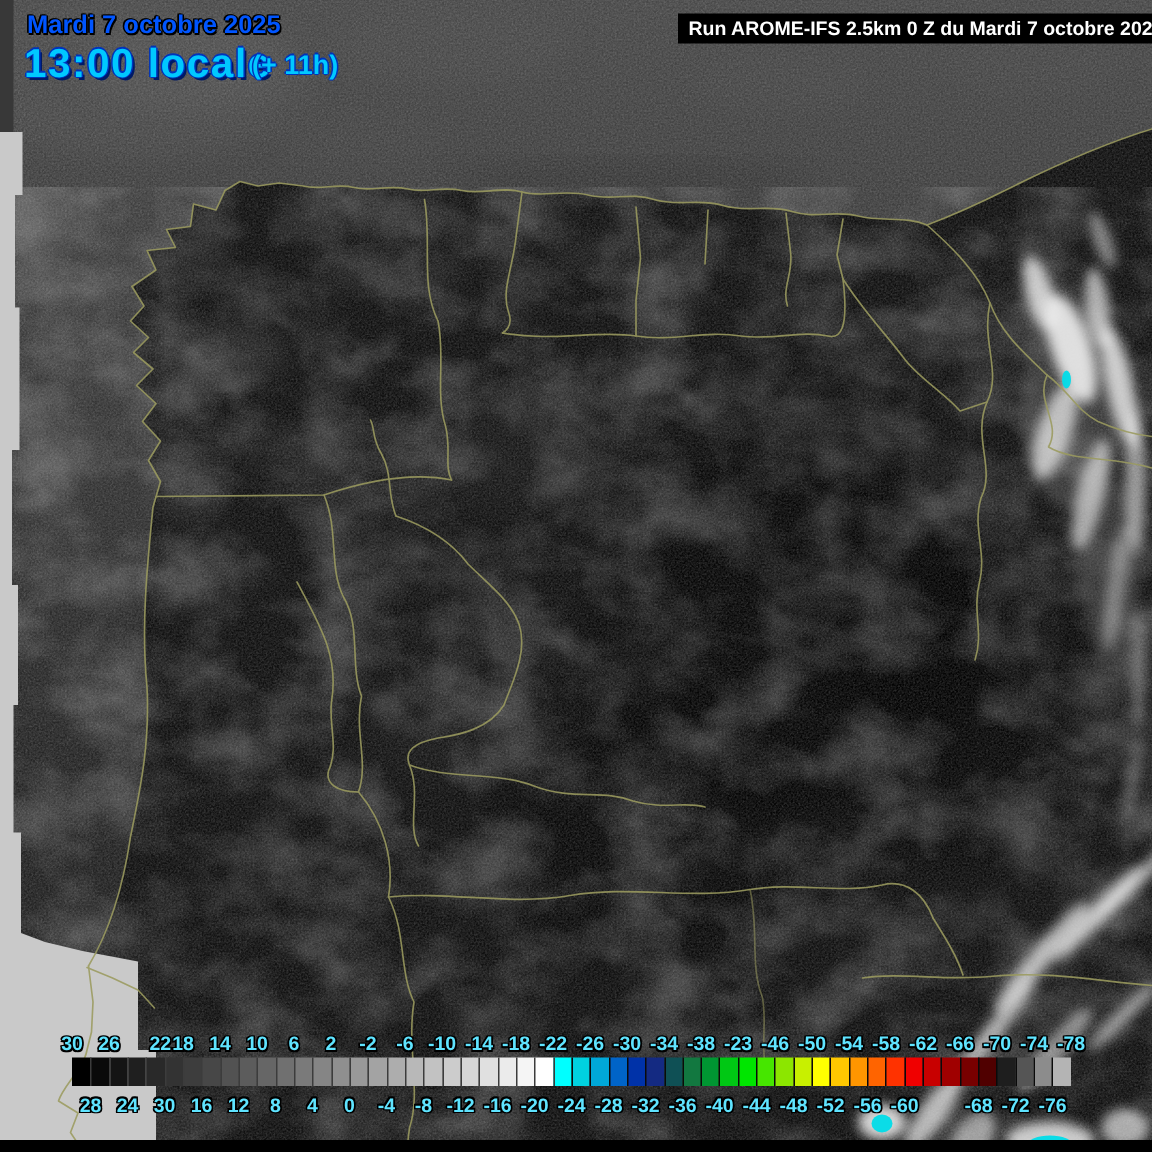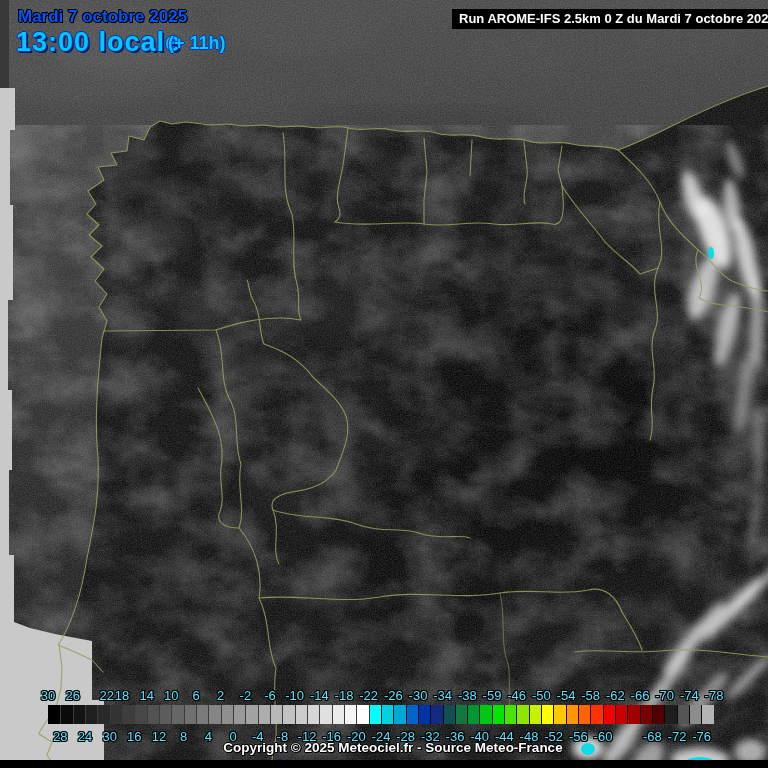--- a/index.html
+++ b/index.html
@@ -14,21 +14,21 @@
   #time-offset{left:168px;top:33px;font-size:18px;
     text-shadow:1px 0 #0033bb,-1px 0 #0033bb,0 1px #0033bb,0 -1px #0033bb;}
   #subtitle{left:16px;top:74px;font-size:17px;
     text-shadow:1px 0 #000,-1px 0 #000,0 1px #000,0 -1px #000,1px 1px #000;}
   #run-box{position:absolute;left:452px;top:9px;width:316px;height:20px;
     background:#000;color:#fff;font-weight:bold;font-size:13px;
     line-height:20px;padding-left:7px;box-sizing:border-box;white-space:nowrap;}
   #legend{position:absolute;left:0;top:0;width:768px;height:768px;pointer-events:none;}
   #legend-cells{position:absolute;left:48px;top:705px;height:19px;display:flex;}
   .cell{height:19px;}
-  .lgl{position:absolute;transform:translateX(-50%);font-weight:normal;font-size:13px;
+  .lgl{position:absolute;transform:translateX(-50%);font-weight:bold;font-size:13px;
     text-shadow:1px 0 #000,-1px 0 #000,0 1px #000,0 -1px #000,1px 1px #000,-1px -1px #000,1px -1px #000,-1px 1px #000;
     white-space:nowrap;}
   #copyright{position:absolute;left:393px;top:740px;transform:translateX(-50%);
     color:#fff;font-weight:bold;font-size:13.5px;white-space:nowrap;
     text-shadow:1px 0 #000,-1px 0 #000,0 1px #000,0 -1px #000,1px 1px #000;}
 </style>
 </head>
 <body>
 
 <div id="stage">
@@ -181,21 +181,21 @@
         <span class="lgl" style="left: 245.333px; top: 688px; color: rgb(95, 228, 255);">-2</span>
         <span class="lgl" style="left: 270px; top: 688px; color: rgb(95, 228, 255);">-6</span>
         <span class="lgl" style="left: 294.667px; top: 688px; color: rgb(95, 228, 255);">-10</span>
         <span class="lgl" style="left: 319.333px; top: 688px; color: rgb(95, 228, 255);">-14</span>
         <span class="lgl" style="left: 344px; top: 688px; color: rgb(95, 228, 255);">-18</span>
         <span class="lgl" style="left: 368.667px; top: 688px; color: rgb(95, 228, 255); text-align: right;">-22</span>
         <span class="lgl" style="left: 393.333px; top: 688px; color: rgb(95, 228, 255);">-26</span>
         <span class="lgl" style="left: 418px; top: 688px; color: rgb(95, 228, 255);">-30</span>
         <span class="lgl" style="left: 442.667px; top: 688px; color: rgb(95, 228, 255);">-34</span>
         <span class="lgl" style="left: 467.333px; top: 688px; color: rgb(95, 228, 255);">-38</span>
-        <span class="lgl" style="left: 492px; top: 688px; color: rgb(95, 228, 255);">-59</span>
+        <span class="lgl" style="left: 492px; top: 688px; color: rgb(95, 228, 255);">-23</span>
         <span class="lgl" style="left: 516.667px; top: 688px; color: rgb(95, 228, 255);">-46</span>
         <span class="lgl" style="left: 541.333px; top: 688px; color: rgb(95, 228, 255);">-50</span>
         <span class="lgl" style="left: 566px; top: 688px; color: rgb(95, 228, 255);">-54</span>
         <span class="lgl" style="left: 590.667px; top: 688px; color: rgb(95, 228, 255);">-58</span>
         <span class="lgl" style="left: 615.333px; top: 688px; color: rgb(95, 228, 255);">-62</span>
         <span class="lgl" style="left: 640px; top: 688px; color: rgb(95, 228, 255);">-66</span>
         <span class="lgl" style="left: 664.667px; top: 688px; color: rgb(95, 228, 255);">-70</span>
         <span class="lgl" style="left: 689.333px; top: 688px; color: rgb(95, 228, 255);">-74</span>
         <span class="lgl" style="left: 714px; top: 688px; color: rgb(95, 228, 255);">-78</span>
       </div>
@@ -279,14 +279,13 @@
         <span class="lgl" style="left: 553.667px; top: 729px; color: rgb(95, 228, 255);">-52</span>
         <span class="lgl" style="left: 578.333px; top: 729px; color: rgb(95, 228, 255);">-56</span>
         <span class="lgl" style="left: 603px; top: 729px; color: rgb(95, 228, 255);">-60</span>
         <span class="lgl" style="left: 627.667px; top: 759px; color: rgb(95, 228, 255); margin-left: 41px;">-64</span>
         <span class="lgl" style="left: 652.333px; top: 729px; color: rgb(95, 228, 255);">-68</span>
         <span class="lgl" style="left: 677px; top: 729px; color: rgb(95, 228, 255);">-72</span>
         <span class="lgl" style="left: 701.667px; top: 729px; color: rgb(95, 228, 255);">-76</span>
       </div>
   </div>
 
-  <div id="copyright">Copyright © 2025 Meteociel.fr - Source Meteo-France</div>
 </div>
 
 </body></html>

